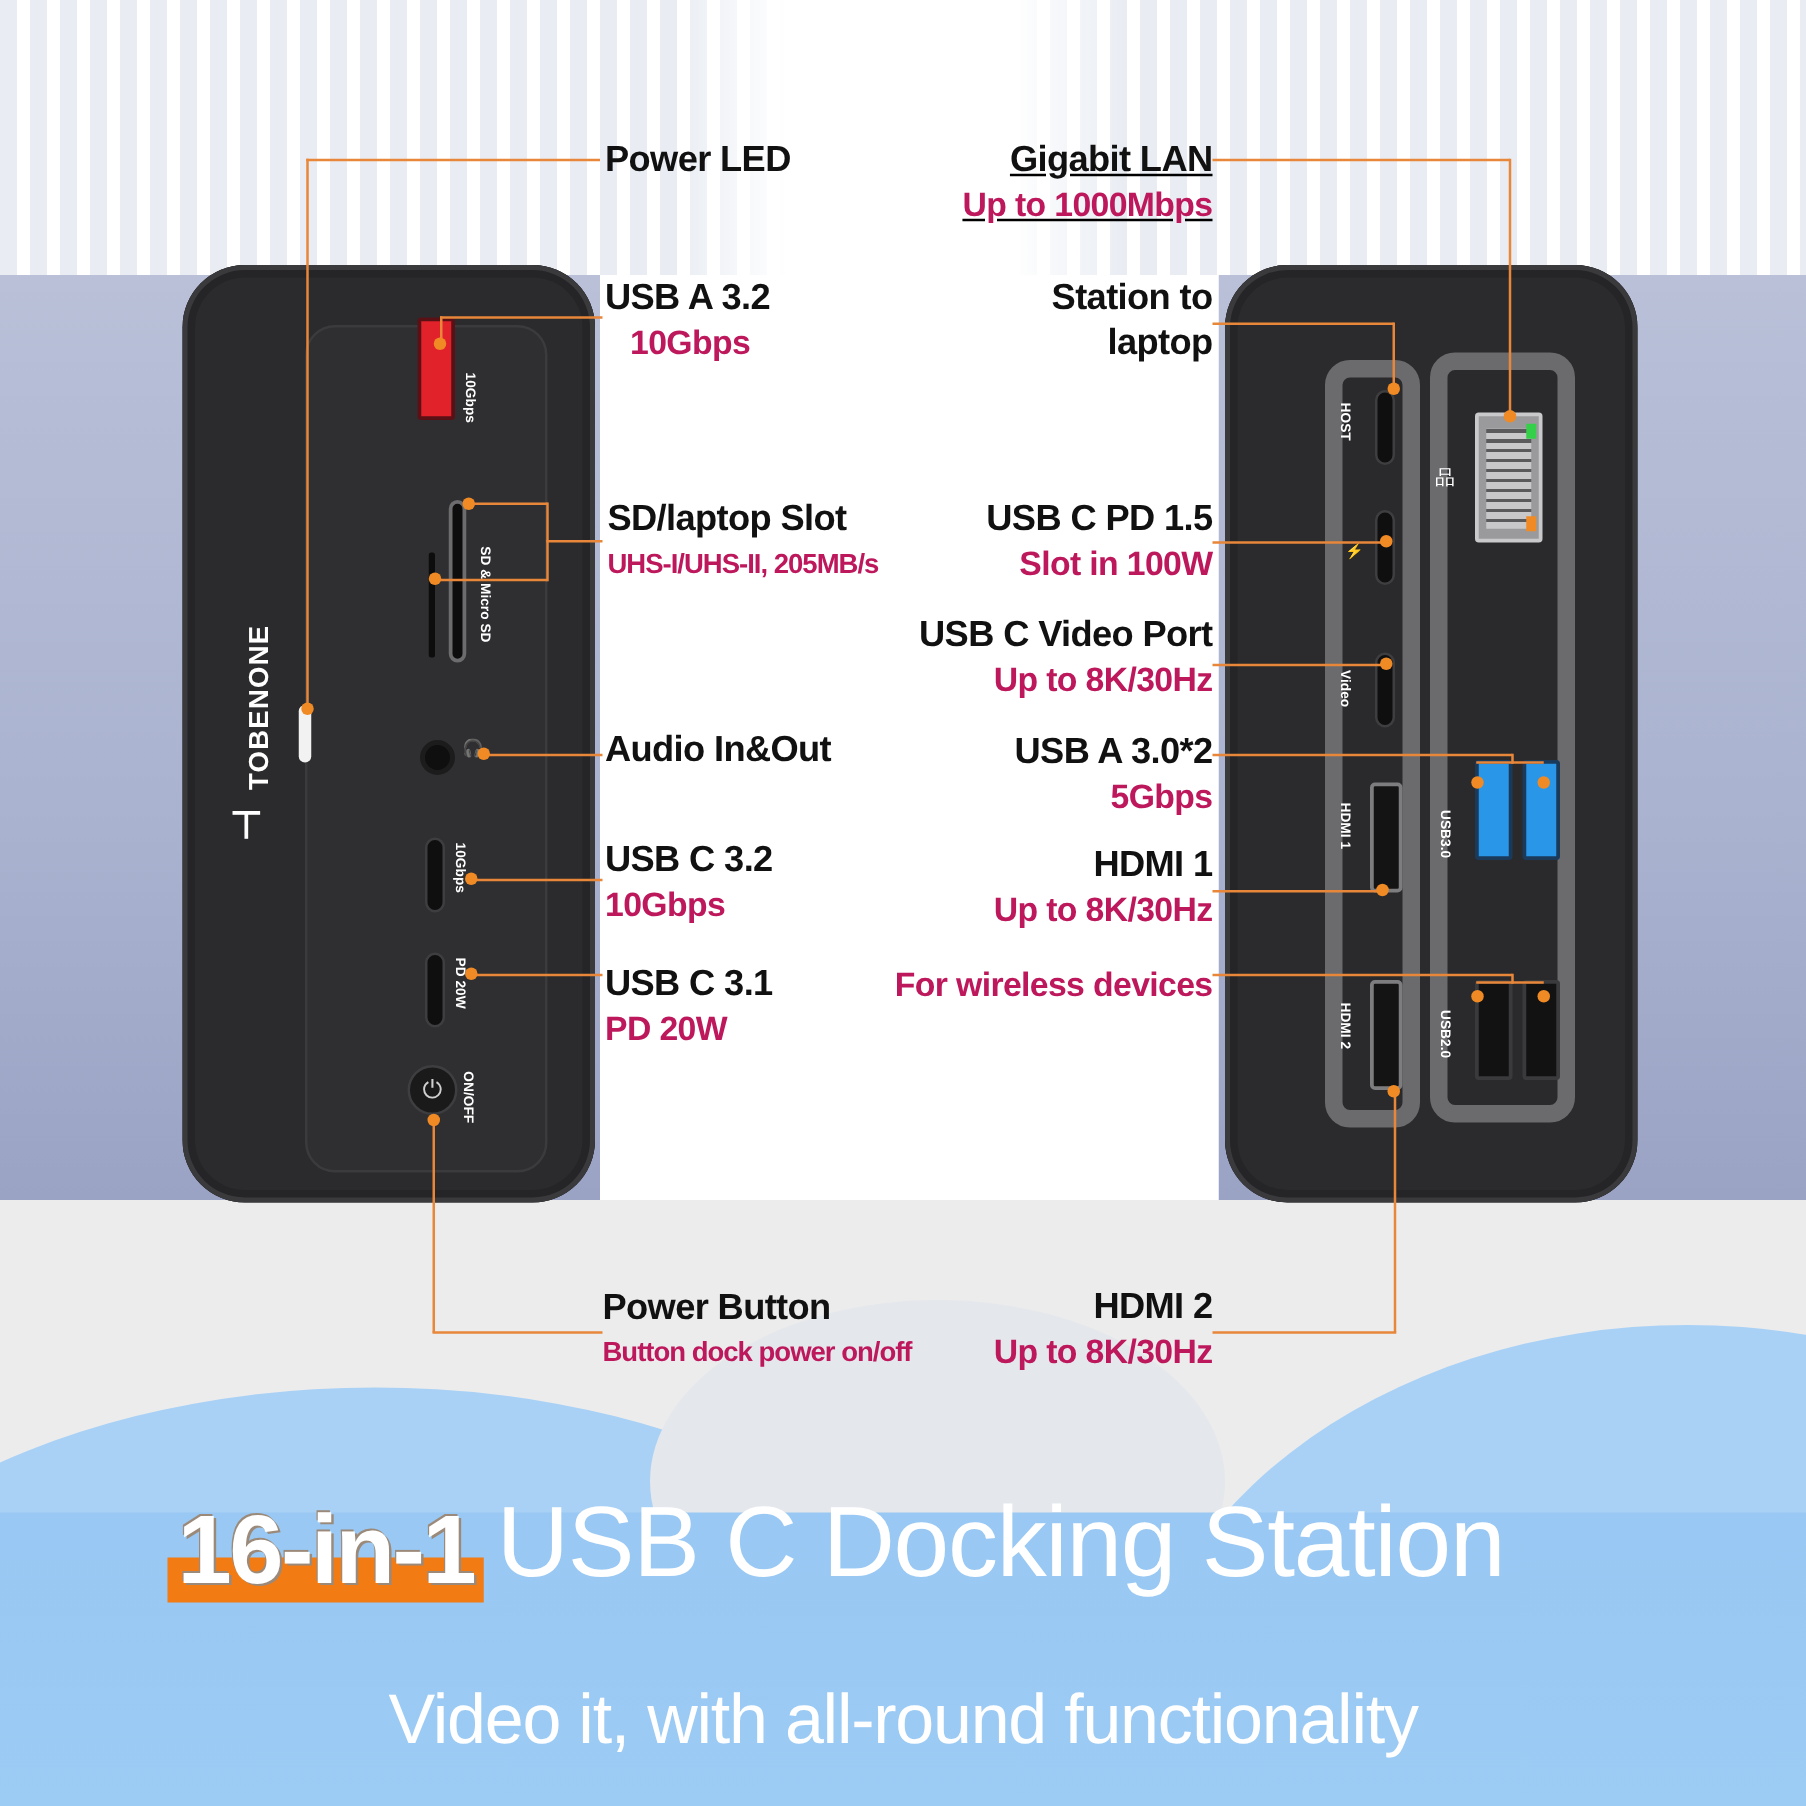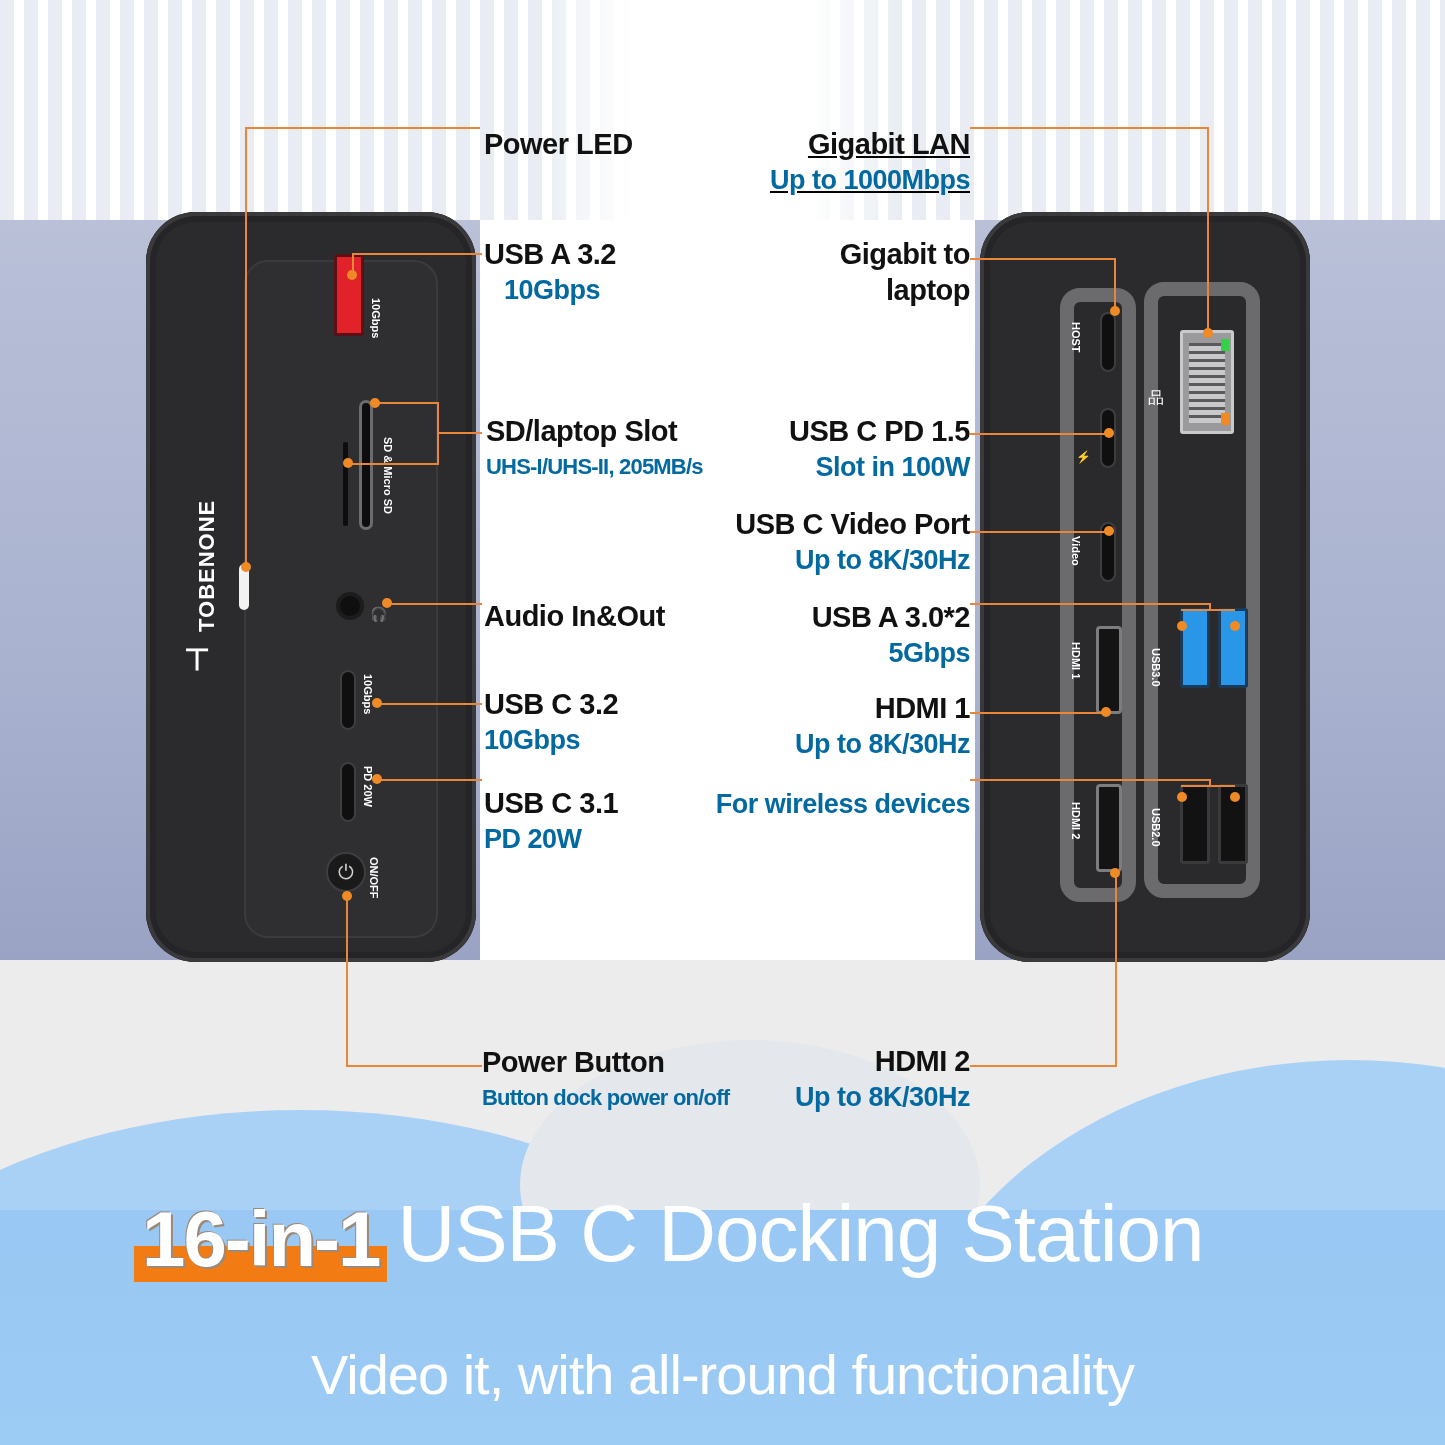--- a/index.html
+++ b/index.html
@@ -56,23 +56,23 @@
 
   .usba-blue { position: absolute; width: 30px; height: 80px; background: #2a96e8; border: 3px solid #1b3a5a; border-radius: 3px; }
   .usba-black { position: absolute; width: 30px; height: 80px; background: #121213; border: 3px solid #3a3a3c; border-radius: 3px; }
   .hdmi { position: absolute; width: 26px; height: 88px; background: #141415; border: 3px solid #7d7d7f; border-radius: 4px; }
 
   
   .line { position: absolute; background: #e8873a; }
   .dot { position: absolute; width: 10px; height: 10px; border-radius: 50%; background: #f08a24; }
 
   
-  .label { position: absolute; white-space: nowrap; margin-top: 16px; }
+  .label { position: absolute; white-space: nowrap; }
   .label .t { font-size: 29px; font-weight: 700; color: #111111; letter-spacing: -0.5px; line-height: 36px; display: block; }
-  .label .s { font-size: 27px; font-weight: 700; color: #0369a1; letter-spacing: -0.5px; line-height: 36px; display: block; }
+  .label .s { font-size: 27px; font-weight: 700; color: #be185d; letter-spacing: -0.5px; line-height: 36px; display: block; }
   .label.r { text-align: right; }
   .label .s.small { font-size: 22px; letter-spacing: -0.8px; }
 
   
   .title-wrap { position: absolute; left: 134px; top: 1172px; height: 110px; display: flex; align-items: flex-end; }
   .badge { position: relative; height: 86px; padding: 0 8px; }
   .badge-bg { position: absolute; left: 0; bottom: 0; width: 100%; height: 36px; background: #f27b14; }
   .badge-text { position: relative; font-size: 78px; font-weight: 700; color: #ffffff; letter-spacing: -2px; line-height: 86px;
     text-shadow: 2px 2px 0 #9b8a7a, -1px -1px 0 #9b8a7a; }
   .title-main { font-size: 80px; color: #ffffff; font-weight: 400; line-height: 96px; margin-left: 10px; letter-spacing: -1px; }
@@ -240,21 +240,21 @@
 <div class="label" style="left:482px;top:1028px;">
   <span class="t">Power Button</span>
   <span class="s small">Button dock power on/off</span>
 </div>
 
 <div class="label r" style="right:475px;top:110px;text-decoration:underline;">
   <span class="t">Gigabit LAN</span>
   <span class="s">Up to 1000Mbps</span>
 </div>
 <div class="label r" style="right:475px;top:220px;">
-  <span class="t">Gigabit to</span>
+  <span class="t">Station to</span>
   <span class="t">laptop</span>
 </div>
 <div class="label r" style="right:475px;top:397px;">
   <span class="t">USB C PD 1.5</span>
   <span class="s">Slot in 100W</span>
 </div>
 <div class="label r" style="right:475px;top:490px;">
   <span class="t">USB C Video Port</span>
   <span class="s">Up to 8K/30Hz</span>
 </div>

